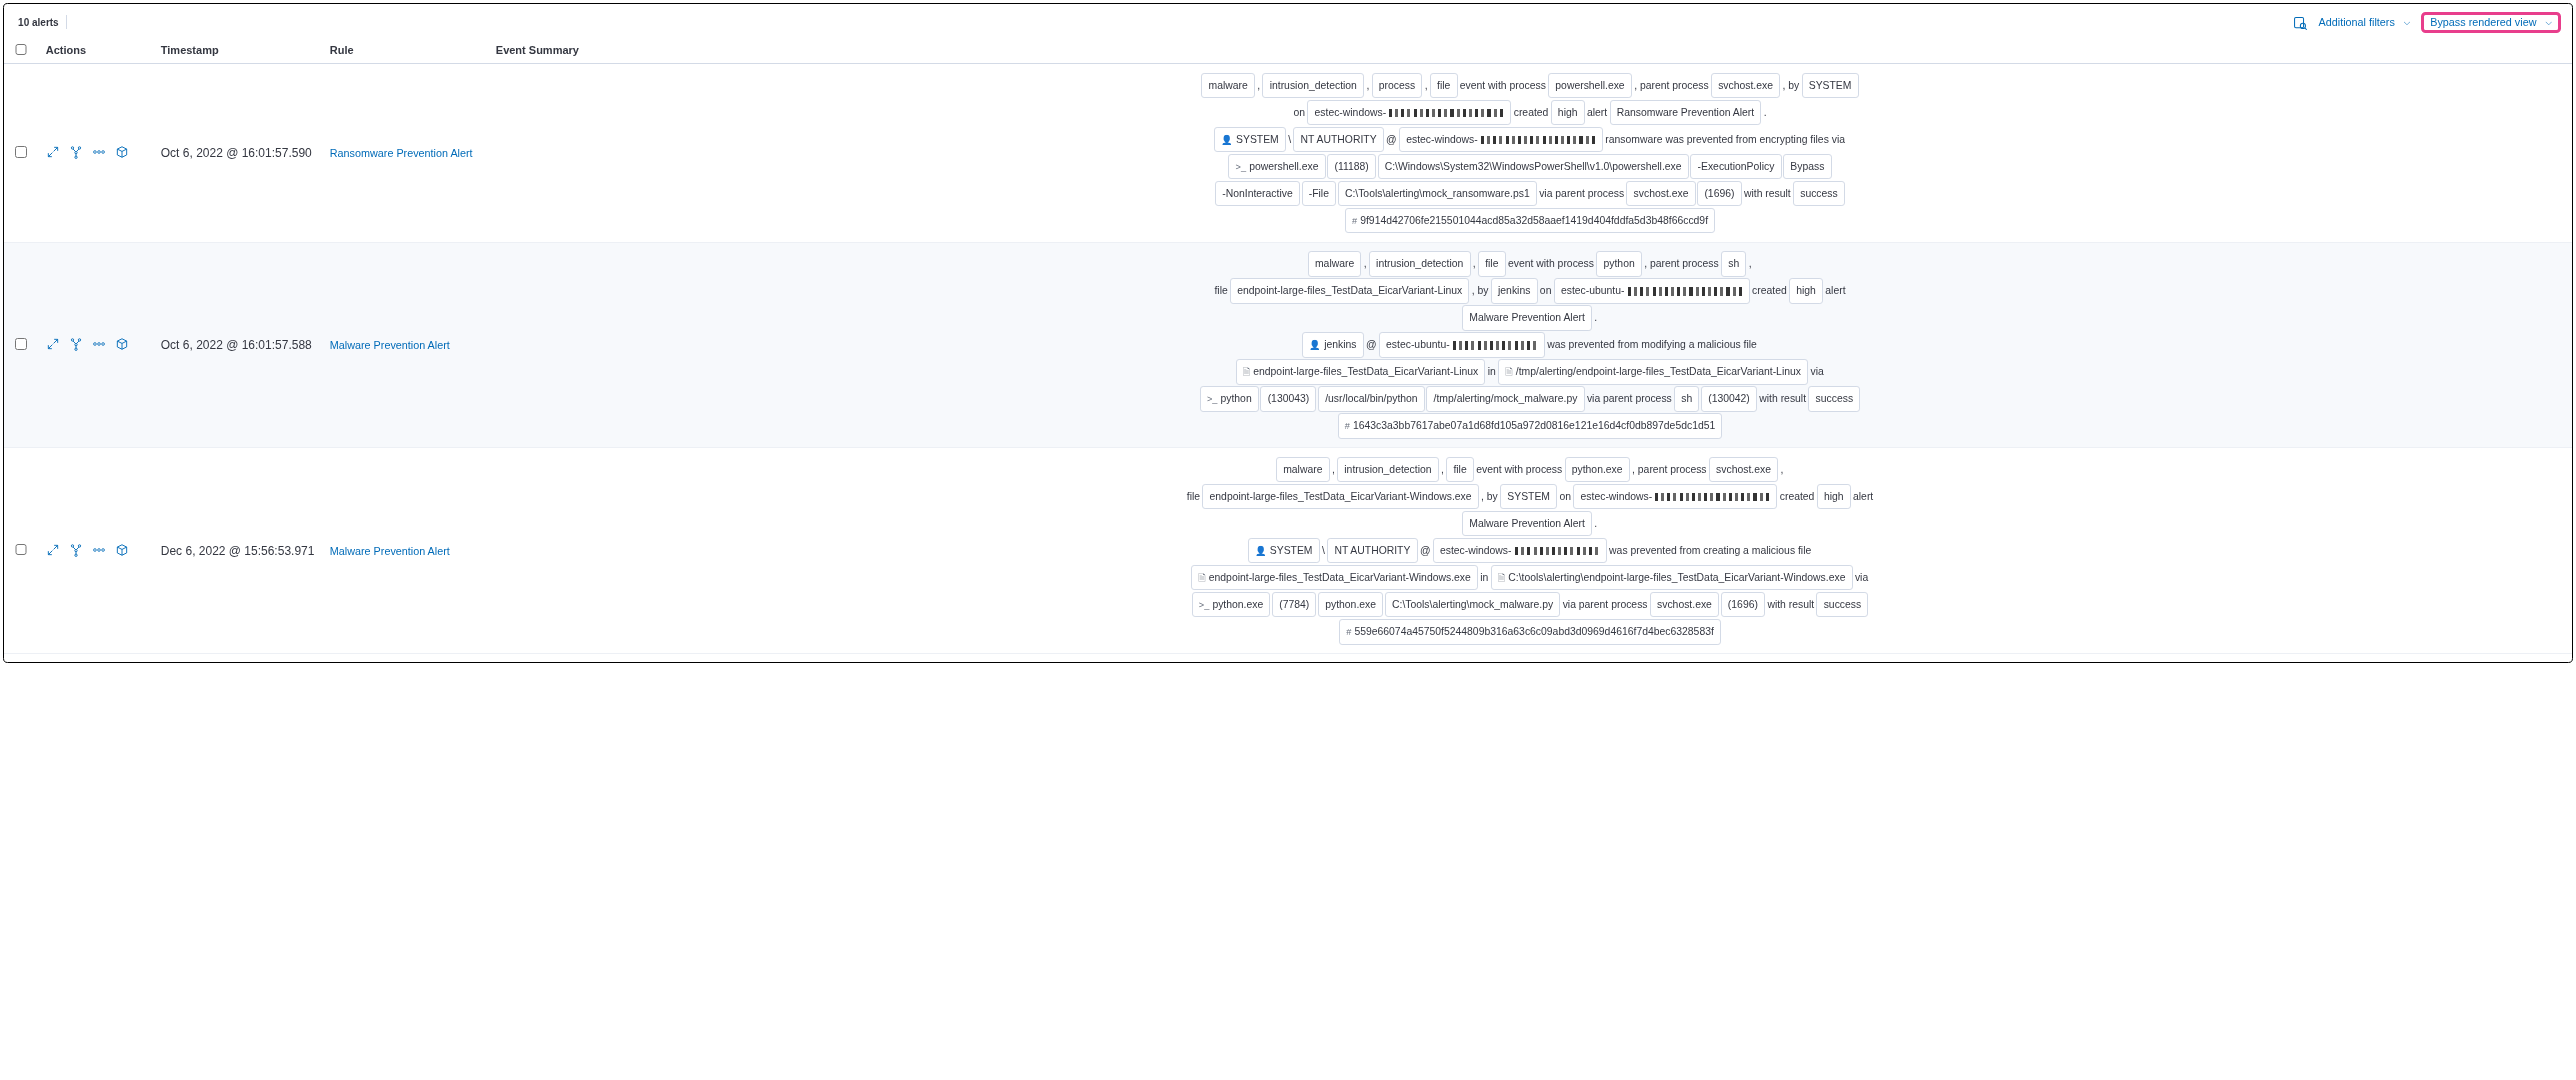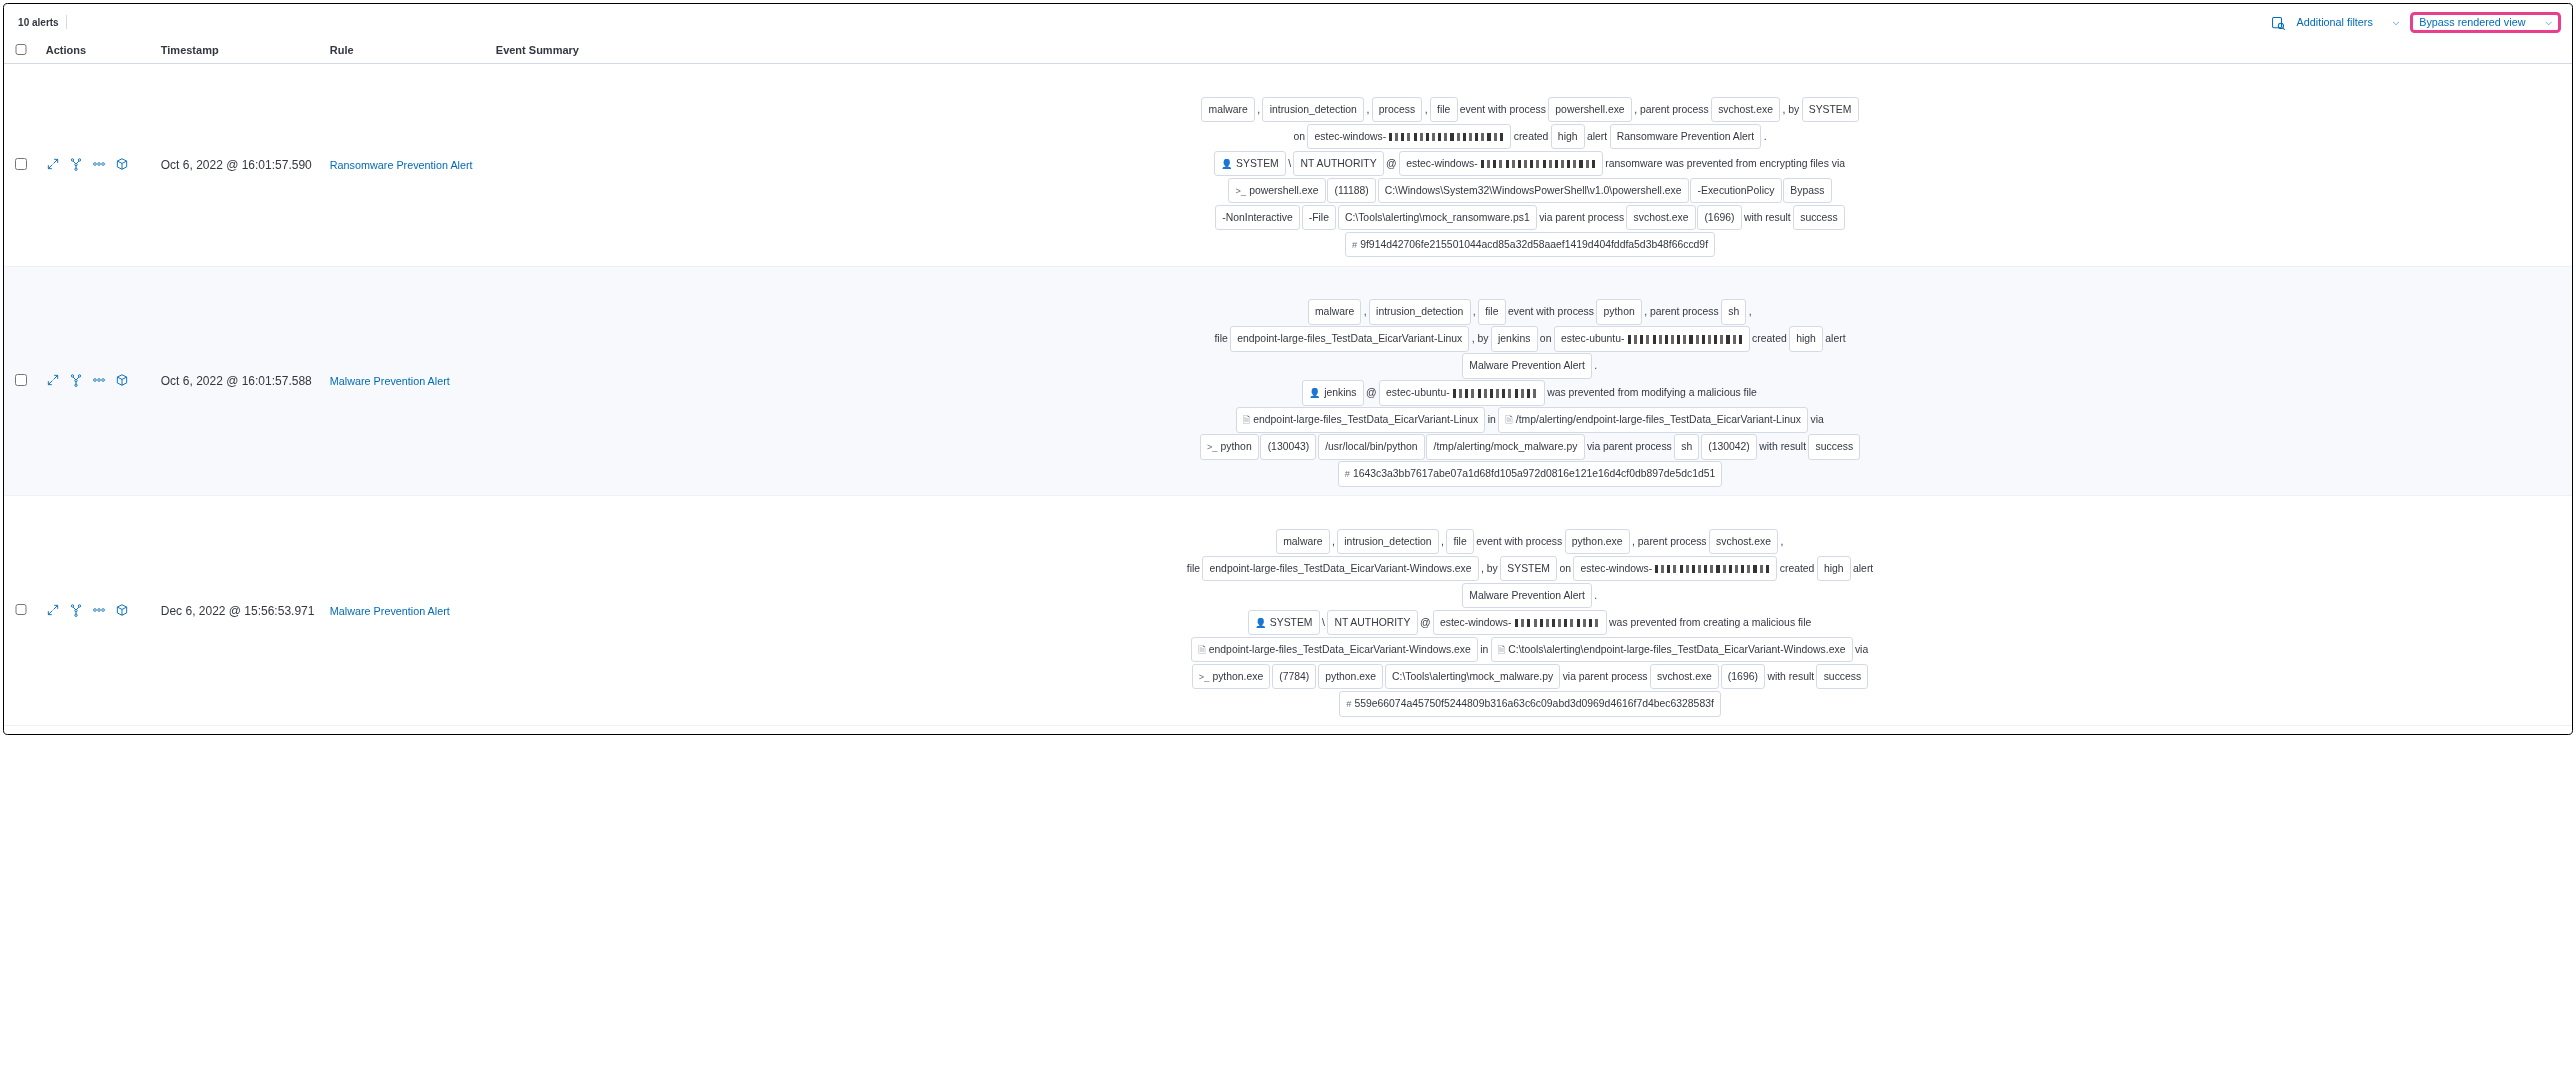--- a/index.html
+++ b/index.html
@@ -12,21 +12,21 @@
   }
   .frame { border: 1.5px solid #000; border-radius: 4.6px; padding: 6.2px 0 7.7px 0; }
   .topbar {
     display: flex; align-items: center; justify-content: space-between;
     padding: 1.5px 10.8px 4.6px 14px;
   }
   .left-top { display: flex; align-items: center; gap: 7.7px; }
   .alert-count { font-weight: 600; font-size: 10px; }
   .vdiv { width: 0.8px; height: 14px; background: #d3dae6; }
   .right-top { display: flex; align-items: center; gap: 10.8px; }
-  .link { color: #006bb8; cursor: pointer; display: inline-flex; align-items: center; gap: 20px; }
+  .link { color: #006bb8; cursor: pointer; display: inline-flex; align-items: center; gap: 9px; }
   .chev { font-size: 8.5px; }
   .icon-btn { color: #006bb8; cursor: pointer; display: inline-flex; }
   .highlight-box {
     border: 3.1px solid #e83e8c; border-radius: 4.6px; padding: 1.5px 6.2px;
     display: inline-flex; align-items: center; gap: 4.6px;
   }
   table.alerts { width: 100%; border-collapse: collapse; }
   thead th {
     text-align: left; font-weight: 700; font-size: 11px;
     padding: 6.2px 7.7px; border-bottom: 0.8px solid #d3dae6;
@@ -36,21 +36,21 @@
   th.actions-h, td.actions { width: 115px; }
   th.ts-h { width: 162px; }
   th.rule-h { width: 166px; }
   tbody tr { border-bottom: 0.8px solid #edf0f5; vertical-align: middle; }
   tbody tr.alt { background: #f7f9fc; }
   td { padding: 7.7px 7.7px; vertical-align: middle; }
   td.ts { white-space: nowrap; font-size: 12px; }
   td.rule a { color: #006bb8; text-decoration: none; }
   .action-icons { display: flex; gap: 9.2px; align-items: center; color: #006bb8; }
   .action-icons svg { width: 14px; height: 14px; }
-  .summary { line-height: 2.1; text-align: center; margin-top: 24px; }
+  .summary { line-height: 2.1; text-align: center; }
   .token {
     display: inline-block; border: 0.8px solid #d3dae6; border-radius: 3.1px;
     padding: 0.8px 6.2px; margin: 0.8px 0.8px; background: #fff; font-size: 10.4px;
     white-space: nowrap;
   }
   .plain { display: inline; font-size: 10.4px; margin: 0 1.5px; }
   .token .ico { margin-right: 3.1px; font-size: 9.2px; color: #69707d; }
   .obf {
     display: inline-block; width: 115px; height: 8.5px;
     background: repeating-linear-gradient(90deg,#333 0 3.1px,#fff 3.1px 6.2px,#666 6.2px 9.2px,#fff 9.2px 12.3px);

